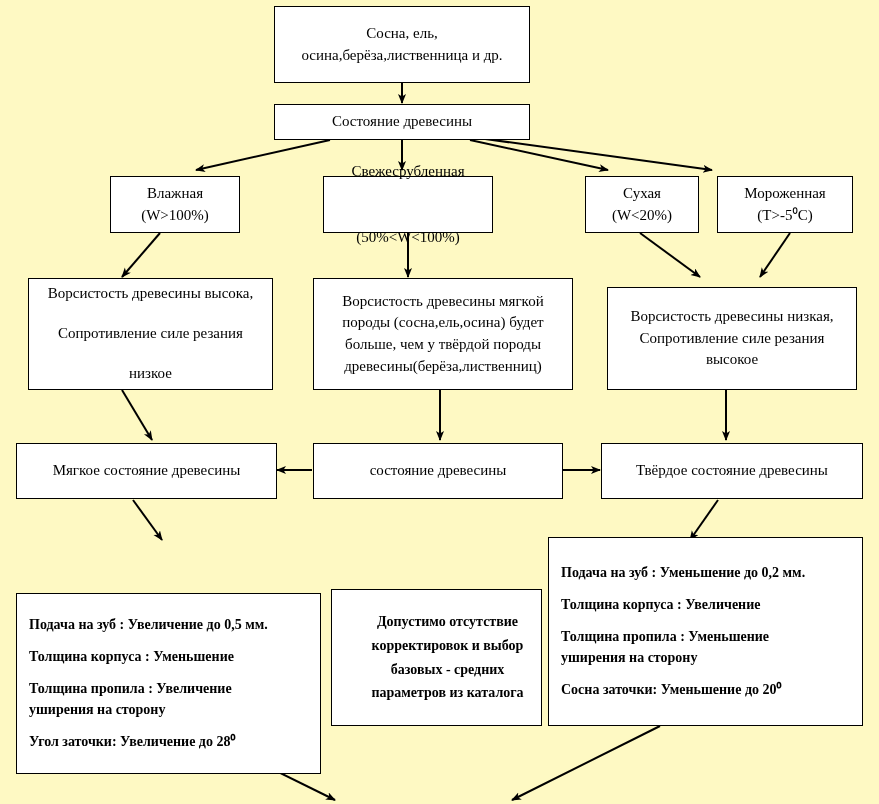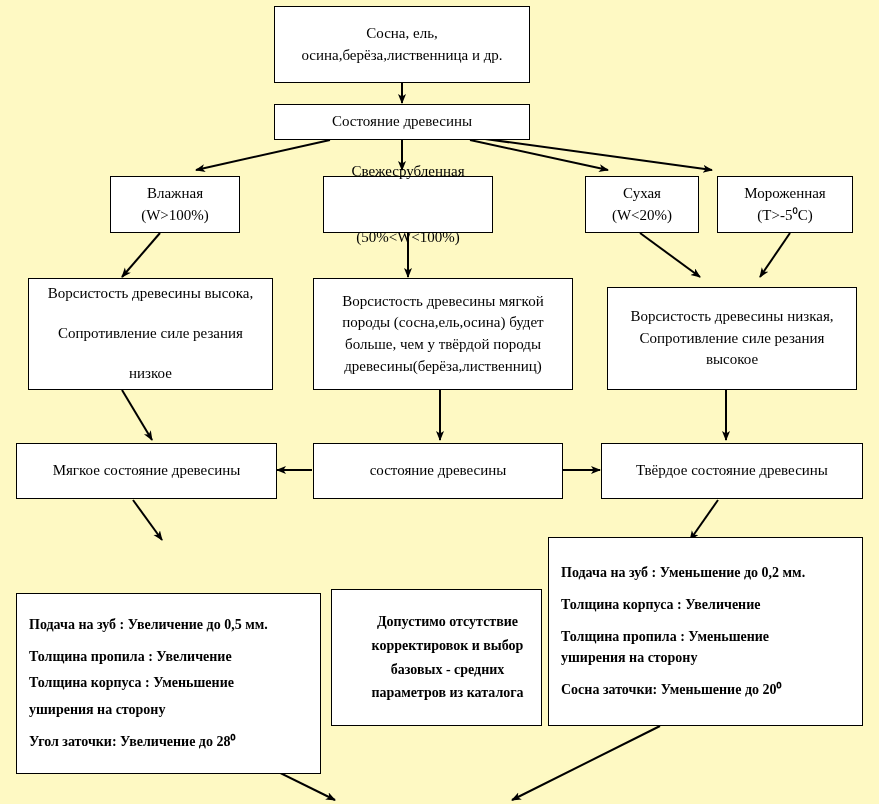--- a/index.html
+++ b/index.html
@@ -159,22 +159,22 @@
   <div class="box" style="left:313px; top:443px; width:250px; height:56px;">
     <span class="line">состояние древесины</span>
   </div>
 
   <div class="box" style="left:601px; top:443px; width:262px; height:56px;">
     <span class="line">Твёрдое состояние древесины</span>
   </div>
 
   <div class="box left-align bold spaced" style="left:16px; top:545px; width:305px; height:181px; padding:10px 12px; font-size:14px;margin-top:48px;">
     <span class="line">Подача на зуб : Увеличение до 0,5 мм.</span>
+    <span class="line">Толщина корпуса : Уменьшение</span>
     <span class="line" style="margin-bottom:0">Толщина пропила : Увеличение</span>
-    <span class="line">Толщина корпуса : Уменьшение</span>
     <span class="line" style="margin-top:0">уширения на сторону</span>
     <span class="line">Угол заточки: Увеличение до 28⁰</span>
   </div>
 
   <div class="box bold" style="left:331px; top:589px; width:211px; height:137px; font-size:14px; line-height:1.7;padding-left:28px;">
     <span class="line">Допустимо отсутствие</span>
     <span class="line">корректировок и выбор</span>
     <span class="line">базовых - средних</span>
     <span class="line">параметров из каталога</span>
   </div>

